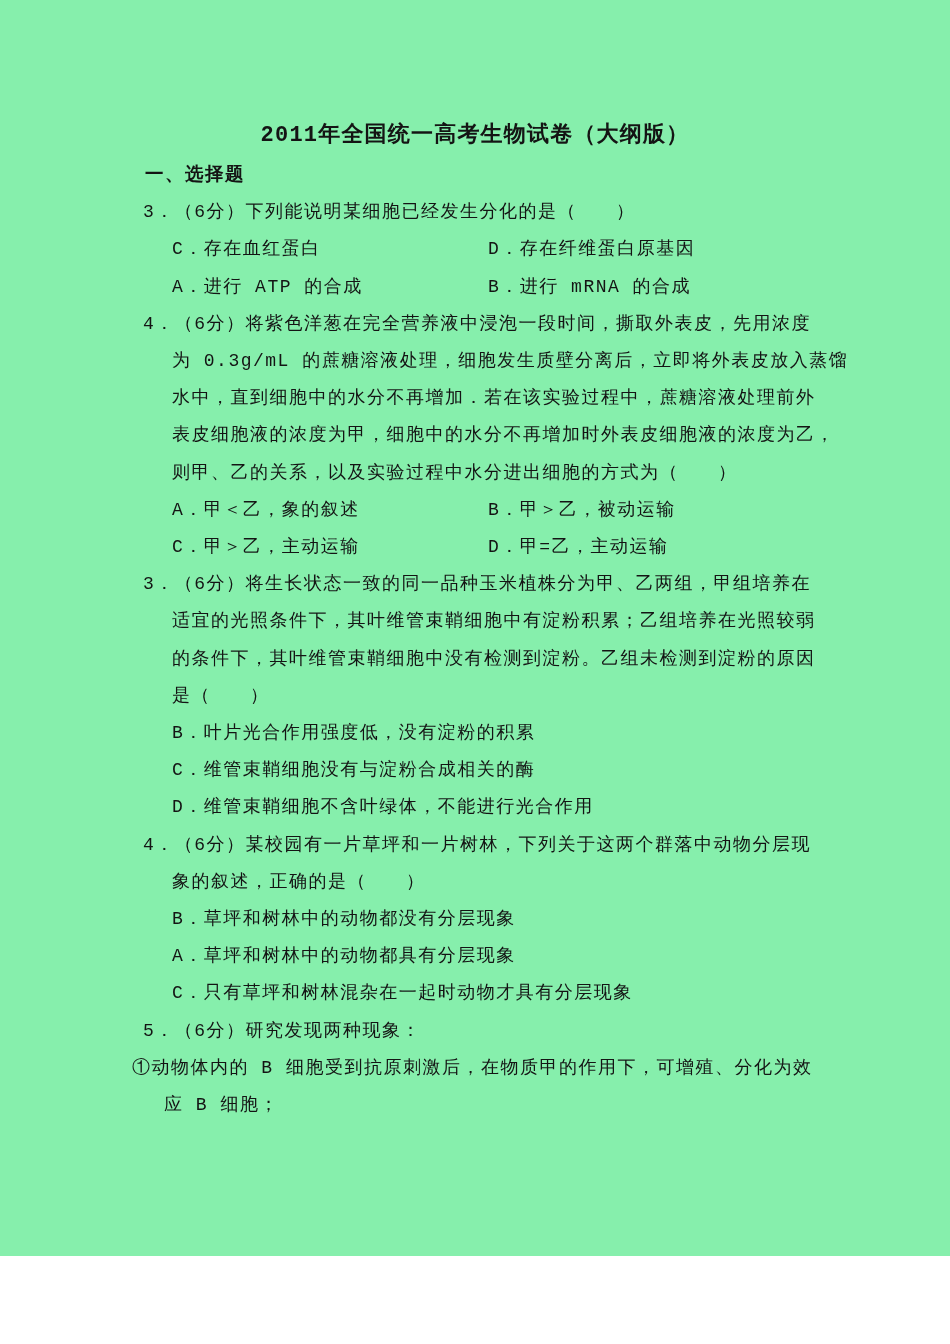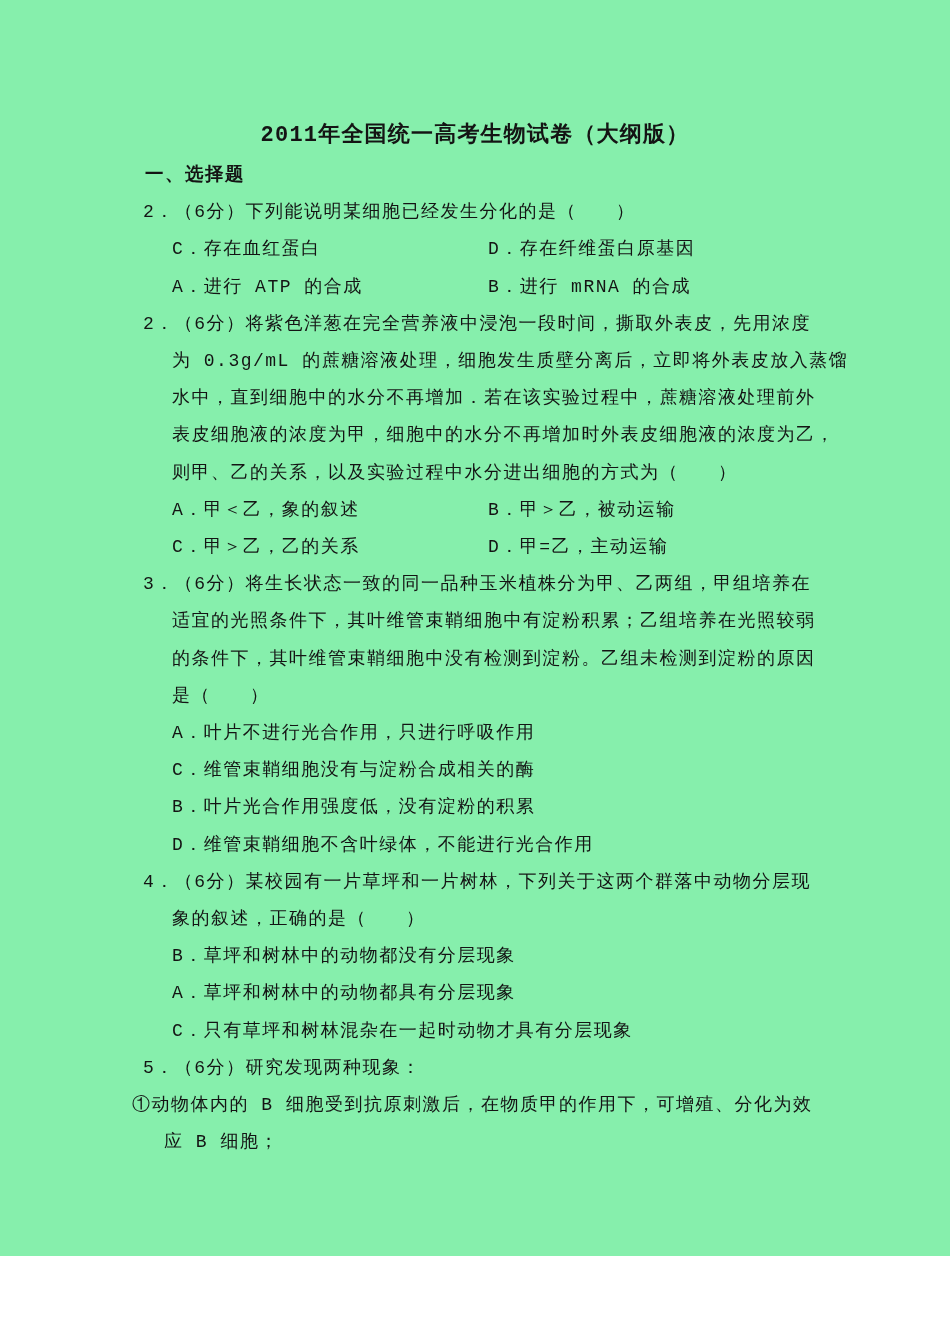--- a/index.html
+++ b/index.html
@@ -78,51 +78,50 @@
 
 <div class="page">
 
   <h1 class="title">2011年全国统一高考生物试卷（大纲版）</h1>
 
   <div class="content">
 
     <div class="section-heading">一、选择题</div>
 
     <section class="question">
-      <p class="stem">2．（6分）下列能说明某细胞已经发生分化的是（　　）</p>
+      <p class="stem">3．（6分）下列能说明某细胞已经发生分化的是（　　）</p>
       <div class="opt-row">
         <span class="opt-left">C．存在血红蛋白</span><span class="opt-right">D．存在纤维蛋白原基因</span>
       </div>
       <div class="opt-row">
         <span class="opt-left">A．进行 ATP 的合成</span><span class="opt-right">B．进行 mRNA 的合成</span>
       </div>
     </section>
 
     <section class="question">
-      <p class="stem">2．（6分）将紫色洋葱在完全营养液中浸泡一段时间，撕取外表皮，先用浓度
+      <p class="stem">4．（6分）将紫色洋葱在完全营养液中浸泡一段时间，撕取外表皮，先用浓度
 为 0.3g/mL 的蔗糖溶液处理，细胞发生质壁分离后，立即将外表皮放入蒸馏
 水中，直到细胞中的水分不再增加．若在该实验过程中，蔗糖溶液处理前外
 表皮细胞液的浓度为甲，细胞中的水分不再增加时外表皮细胞液的浓度为乙，
 则甲、乙的关系，以及实验过程中水分进出细胞的方式为（　　）</p>
       <div class="opt-row">
         <span class="opt-left">A．甲＜乙，象的叙述</span><span class="opt-right">B．甲＞乙，被动运输</span>
       </div>
       <div class="opt-row">
-        <span class="opt-left">C．甲＞乙，乙的关系</span><span class="opt-right">D．甲=乙，主动运输</span>
+        <span class="opt-left">C．甲＞乙，主动运输</span><span class="opt-right">D．甲=乙，主动运输</span>
       </div>
     </section>
 
     <section class="question">
       <p class="stem">3．（6分）将生长状态一致的同一品种玉米植株分为甲、乙两组，甲组培养在
 适宜的光照条件下，其叶维管束鞘细胞中有淀粉积累；乙组培养在光照较弱
 的条件下，其叶维管束鞘细胞中没有检测到淀粉。乙组未检测到淀粉的原因
 是（　　）</p>
-      <div class="opt-line">A．叶片不进行光合作用，只进行呼吸作用</div>
+      <div class="opt-line">B．叶片光合作用强度低，没有淀粉的积累</div>
       <div class="opt-line">C．维管束鞘细胞没有与淀粉合成相关的酶</div>
-      <div class="opt-line">B．叶片光合作用强度低，没有淀粉的积累</div>
       <div class="opt-line">D．维管束鞘细胞不含叶绿体，不能进行光合作用</div>
     </section>
 
     <section class="question">
       <p class="stem">4．（6分）某校园有一片草坪和一片树林，下列关于这两个群落中动物分层现
 象的叙述，正确的是（　　）</p>
       <div class="opt-line">B．草坪和树林中的动物都没有分层现象</div>
       <div class="opt-line">A．草坪和树林中的动物都具有分层现象</div>
       <div class="opt-line">C．只有草坪和树林混杂在一起时动物才具有分层现象</div>
     </section>

